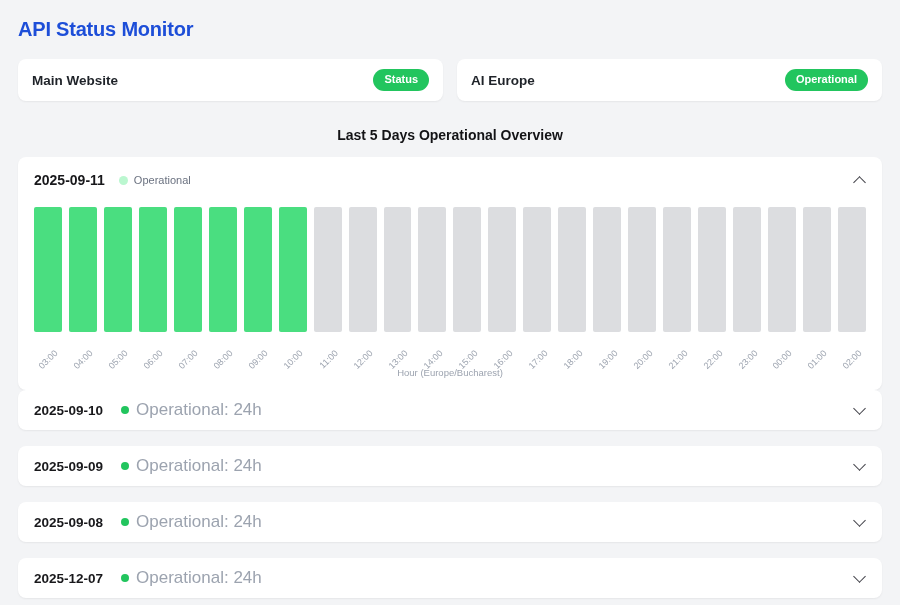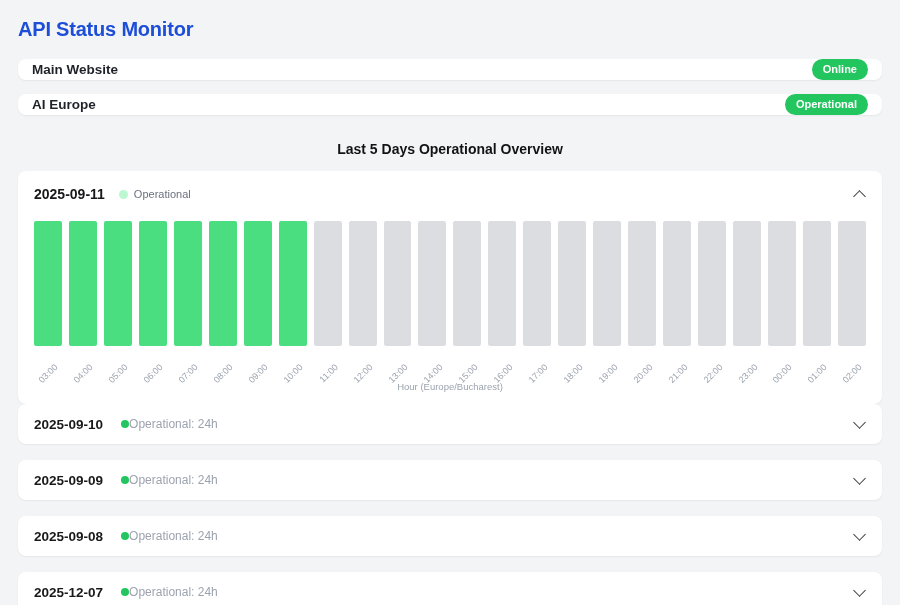--- a/index.html
+++ b/index.html
@@ -8,21 +8,21 @@
     width: 900px; height: 605px; overflow: hidden;
     background: #f3f4f6;
     font-family: "Liberation Sans", sans-serif;
     padding: 14px 18px;
     color: #18181b;
   }
   .page-title {
     font-size: 20px; font-weight: 700; margin: 4px 0 18px;
     color: #1d4ed8; letter-spacing: -0.2px;
   }
-  .services-row { display: flex; gap: 14px; margin-bottom: 26px; flex-direction: column; }
+  .services-row { display: flex; gap: 14px; margin-bottom: 26px; }
   .service-card {
     flex: 1; background: #fff; border-radius: 8px;
     box-shadow: 0 1px 2px rgba(0,0,0,0.06);
     display: flex; align-items: center; justify-content: space-between;
     padding: 0 14px; height: 42px;
   }
   .service-name { font-size: 13.5px; font-weight: 700; color: #1f2329; }
   .badge {
     background: var(--badge-green, #22c55e); color: #fff;
     font-size: 11px; font-weight: 700; padding: 4px 11px;
@@ -63,31 +63,31 @@
   .axis-label { text-align: center; font-size: 9.5px; color: #9ca3af; margin: 0 0 4px; }
 
   .day-row {
     background: #fff; border-radius: 8px;
     box-shadow: 0 1px 2px rgba(0,0,0,0.06);
     height: 40px; display: flex; align-items: center;
     padding: 0 16px; margin-bottom: 16px; cursor: pointer;
   }
   .day-row .day-date { font-size: 13.5px; }
   .status-dot { width: 8px; height: 8px; border-radius: 50%; background: var(--dot-green, #22c55e); margin-left: 18px; }
-  .day-summary { font-size: 12px; color: #9ca3af; }
+  .day-summary { font-size: 17px; color: #9ca3af; margin-left: 7px; }
 </style>
 </head>
 <body>
 
 <h1 class="page-title">API Status Monitor</h1>
 
 <div class="services-row">
   <div class="service-card">
     <span class="service-name">Main Website</span>
-    <span class="badge">Online</span>
+    <span class="badge">Status</span>
   </div>
   <div class="service-card">
     <span class="service-name">AI Europe</span>
     <span class="badge">Operational</span>
   </div>
 </div>
 
 <h2 class="section-heading">Last 5 Days Operational Overview</h2>
 
 <div class="day-card">

